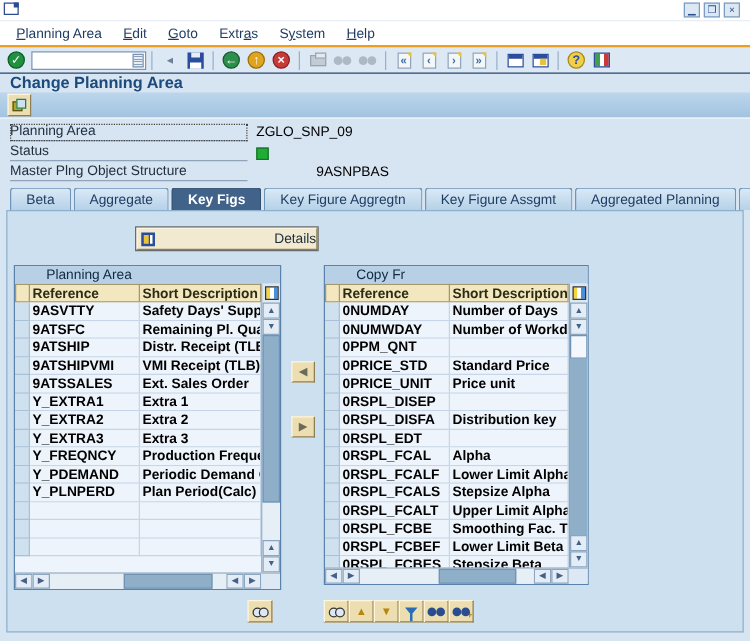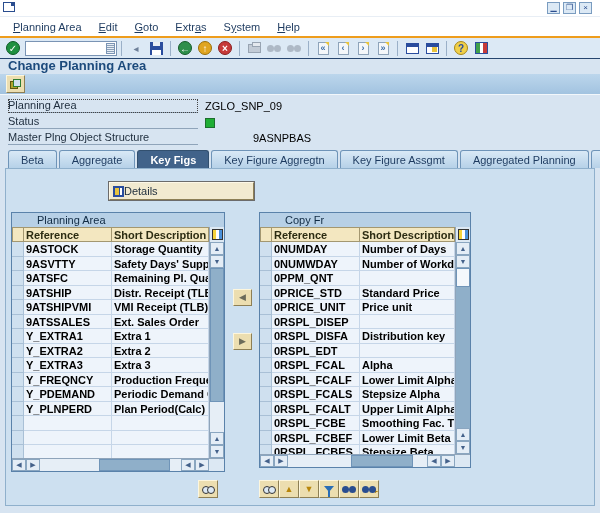--- a/index.html
+++ b/index.html
@@ -98,21 +98,21 @@
   
   .panel { position:absolute; left:5px; top:168px; width:590px; height:338px; background:#cde0f0;
            border:1px solid #8fb0cc; }
 
   .details-btn { position:absolute; left:103px; top:13px; width:145px; height:18px; background:#f2ead0;
            border:1px solid; border-color:#fdf8e8 #8d7f55 #8d7f55 #fdf8e8; outline:1px solid #6b6b6b;
            display:flex; align-items:center; cursor:default; }
   .k-details { width:11px; height:11px; margin-left:3px; background:#2a4d9e; position:relative; }
   .k-details::before { content:""; position:absolute; left:2px; top:2px; width:4px; height:7px; background:#e8c33c; }
   .k-details::after  { content:""; position:absolute; right:2px; top:2px; width:2px; height:7px; background:#fff; }
-  .details-label { flex:1; text-align:left; color:#1d2c3c; }
+  .details-label { flex:1; text-align:right; color:#1d2c3c; }
 
   
   .sap-table { position:absolute; display:flex; flex-direction:column; border:1px solid #5a82aa; background:#eef4fb; }
   .t-title { height:14px; background:#b7d0e6; color:#102a43; padding-left:25px; line-height:14px; }
   .t-main { display:flex; flex:1; min-height:0; }
   .t-grid { flex:1; display:flex; flex-direction:column; min-width:0;font-weight:bold; }
   .t-headrow { display:flex; height:15px; }
   .hcell { background:#f3e7c0; border:1px solid #a39770; border-left:none; color:#2c2c12;
            padding:1px 2px 0 2px; overflow:hidden; white-space:nowrap; }
   .hsel { width:12px; background:#f3e7c0; border:1px solid #a39770; }
@@ -296,25 +296,20 @@
     <div class="t-main">
       <div class="t-grid">
         <div class="t-headrow">
             <div class="hsel"></div>
             <div class="hcell c-ref">Reference</div>
             <div class="hcell c-desc">Short Description</div>
           </div>
         <div class="t-rows">
             <div class="tr">
               <div class="sel"></div>
-              <div class="td c-ref">9ASTOCK</div>
-              <div class="td c-desc">Storage Quantity</div>
-            </div>
-            <div class="tr">
-              <div class="sel"></div>
               <div class="td c-ref">9ASVTTY</div>
               <div class="td c-desc">Safety Days' Supply</div>
             </div>
             <div class="tr">
               <div class="sel"></div>
               <div class="td c-ref">9ATSFC</div>
               <div class="td c-desc">Remaining Pl. Quanti</div>
             </div>
             <div class="tr">
               <div class="sel"></div>

